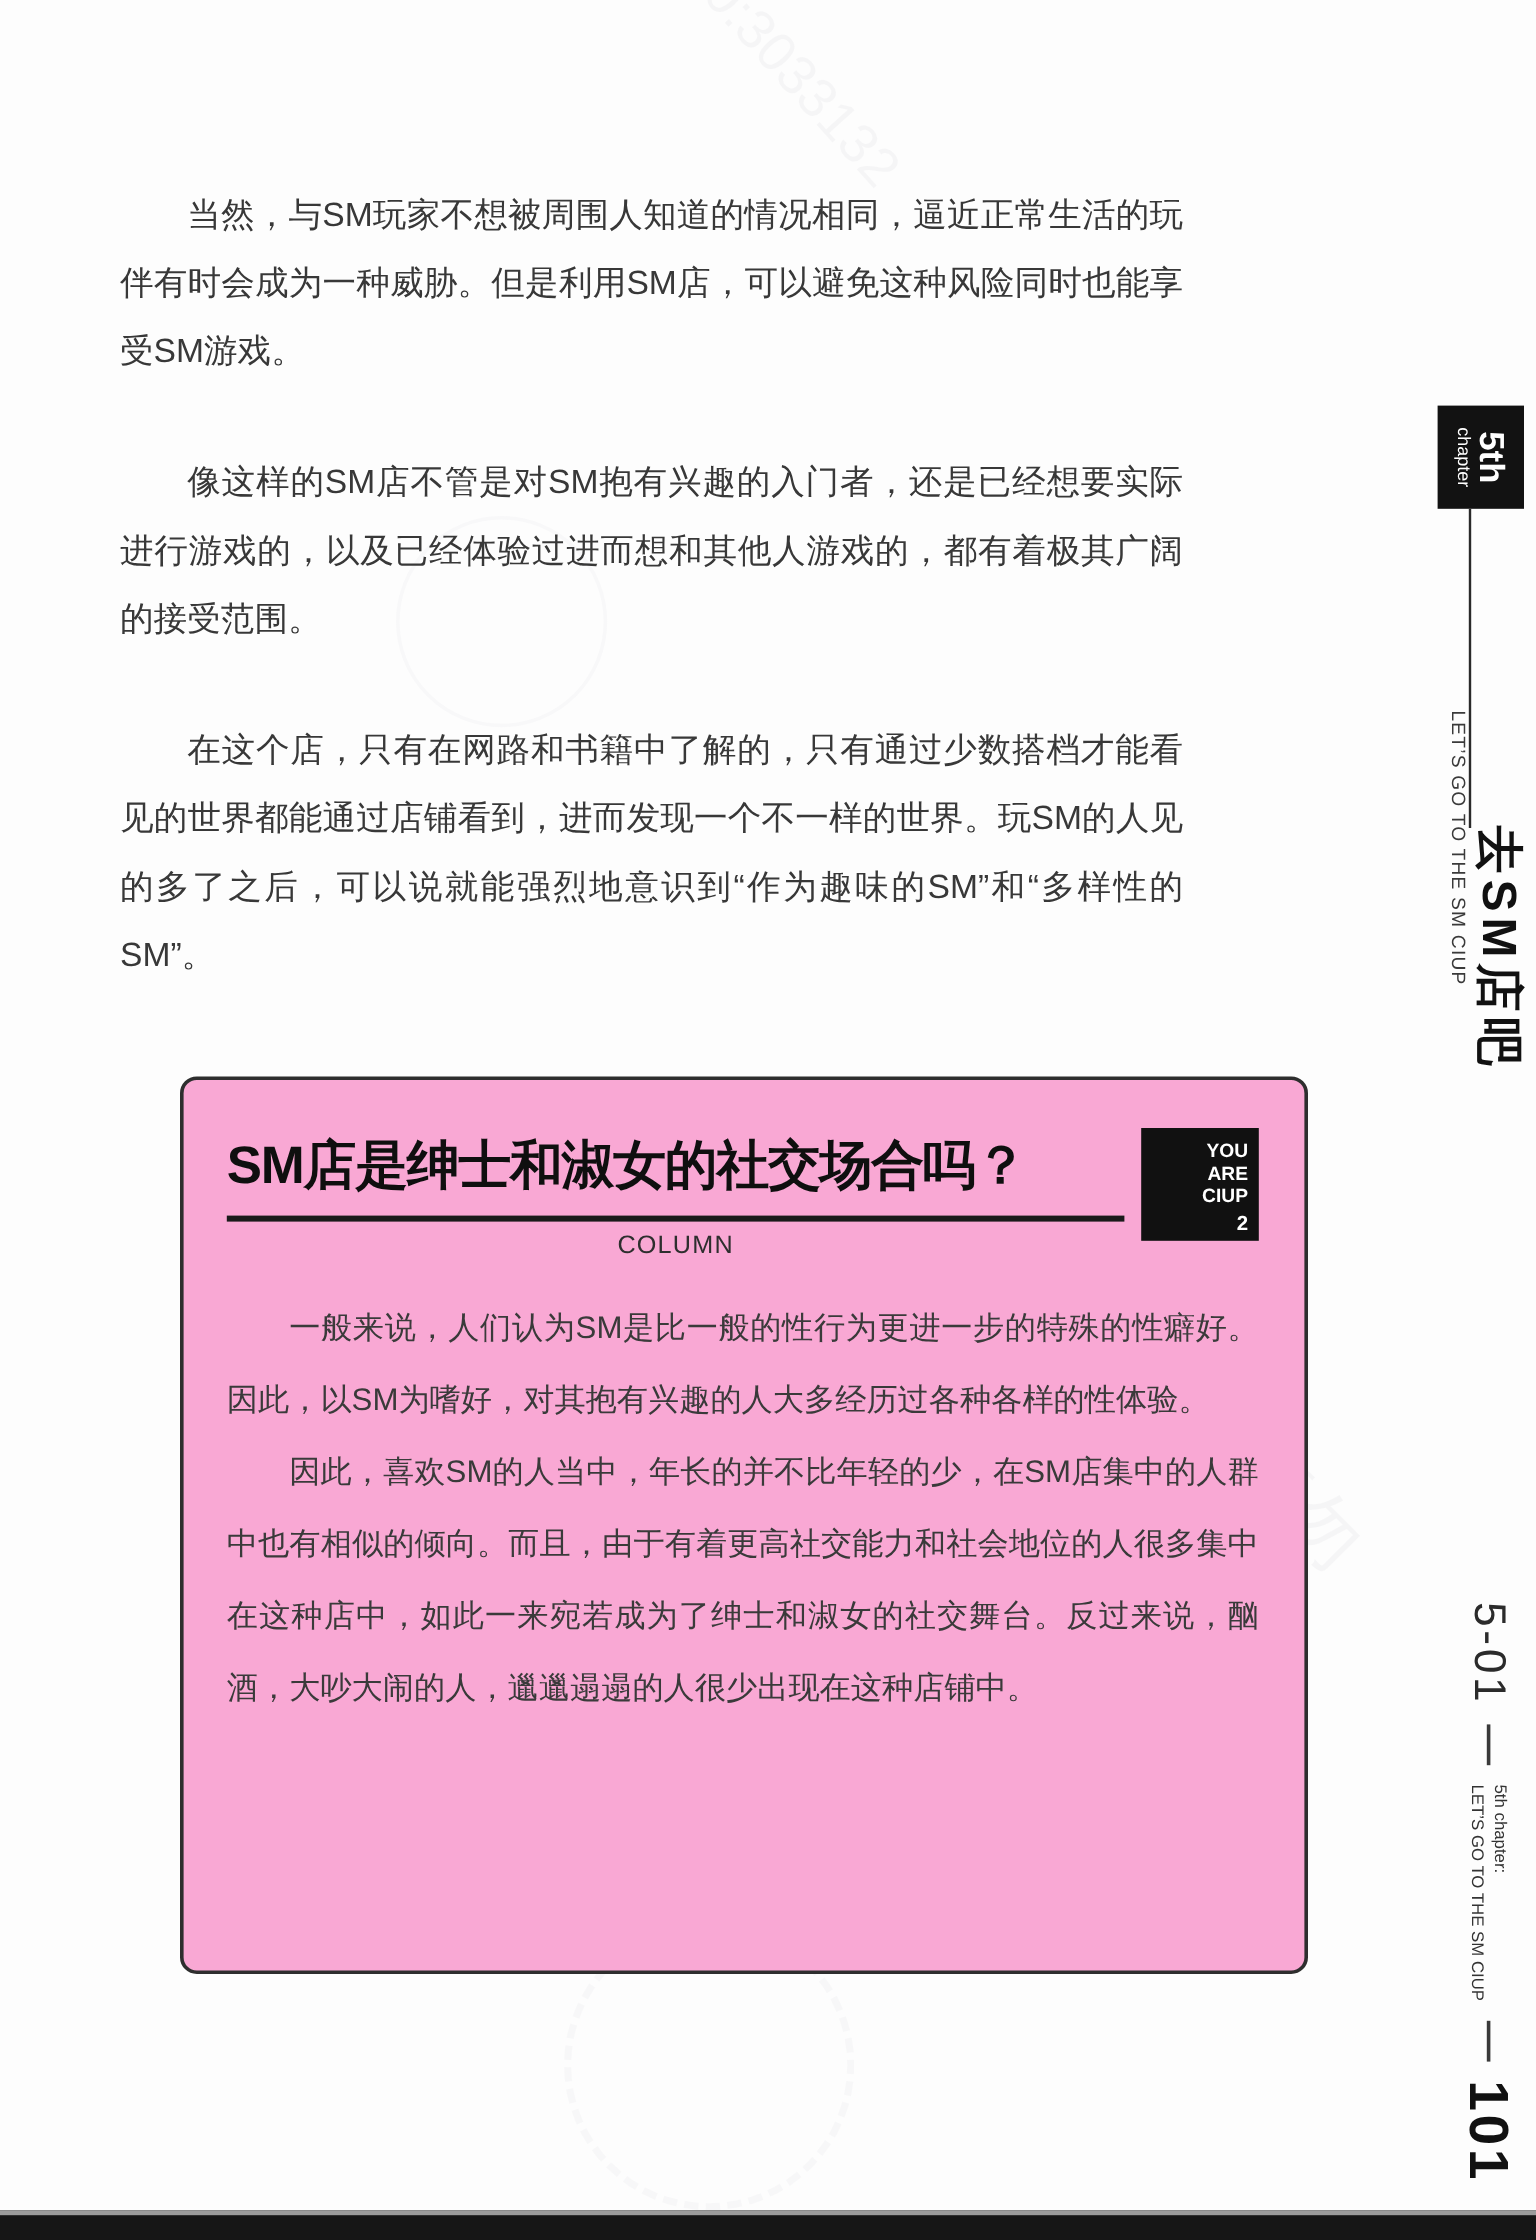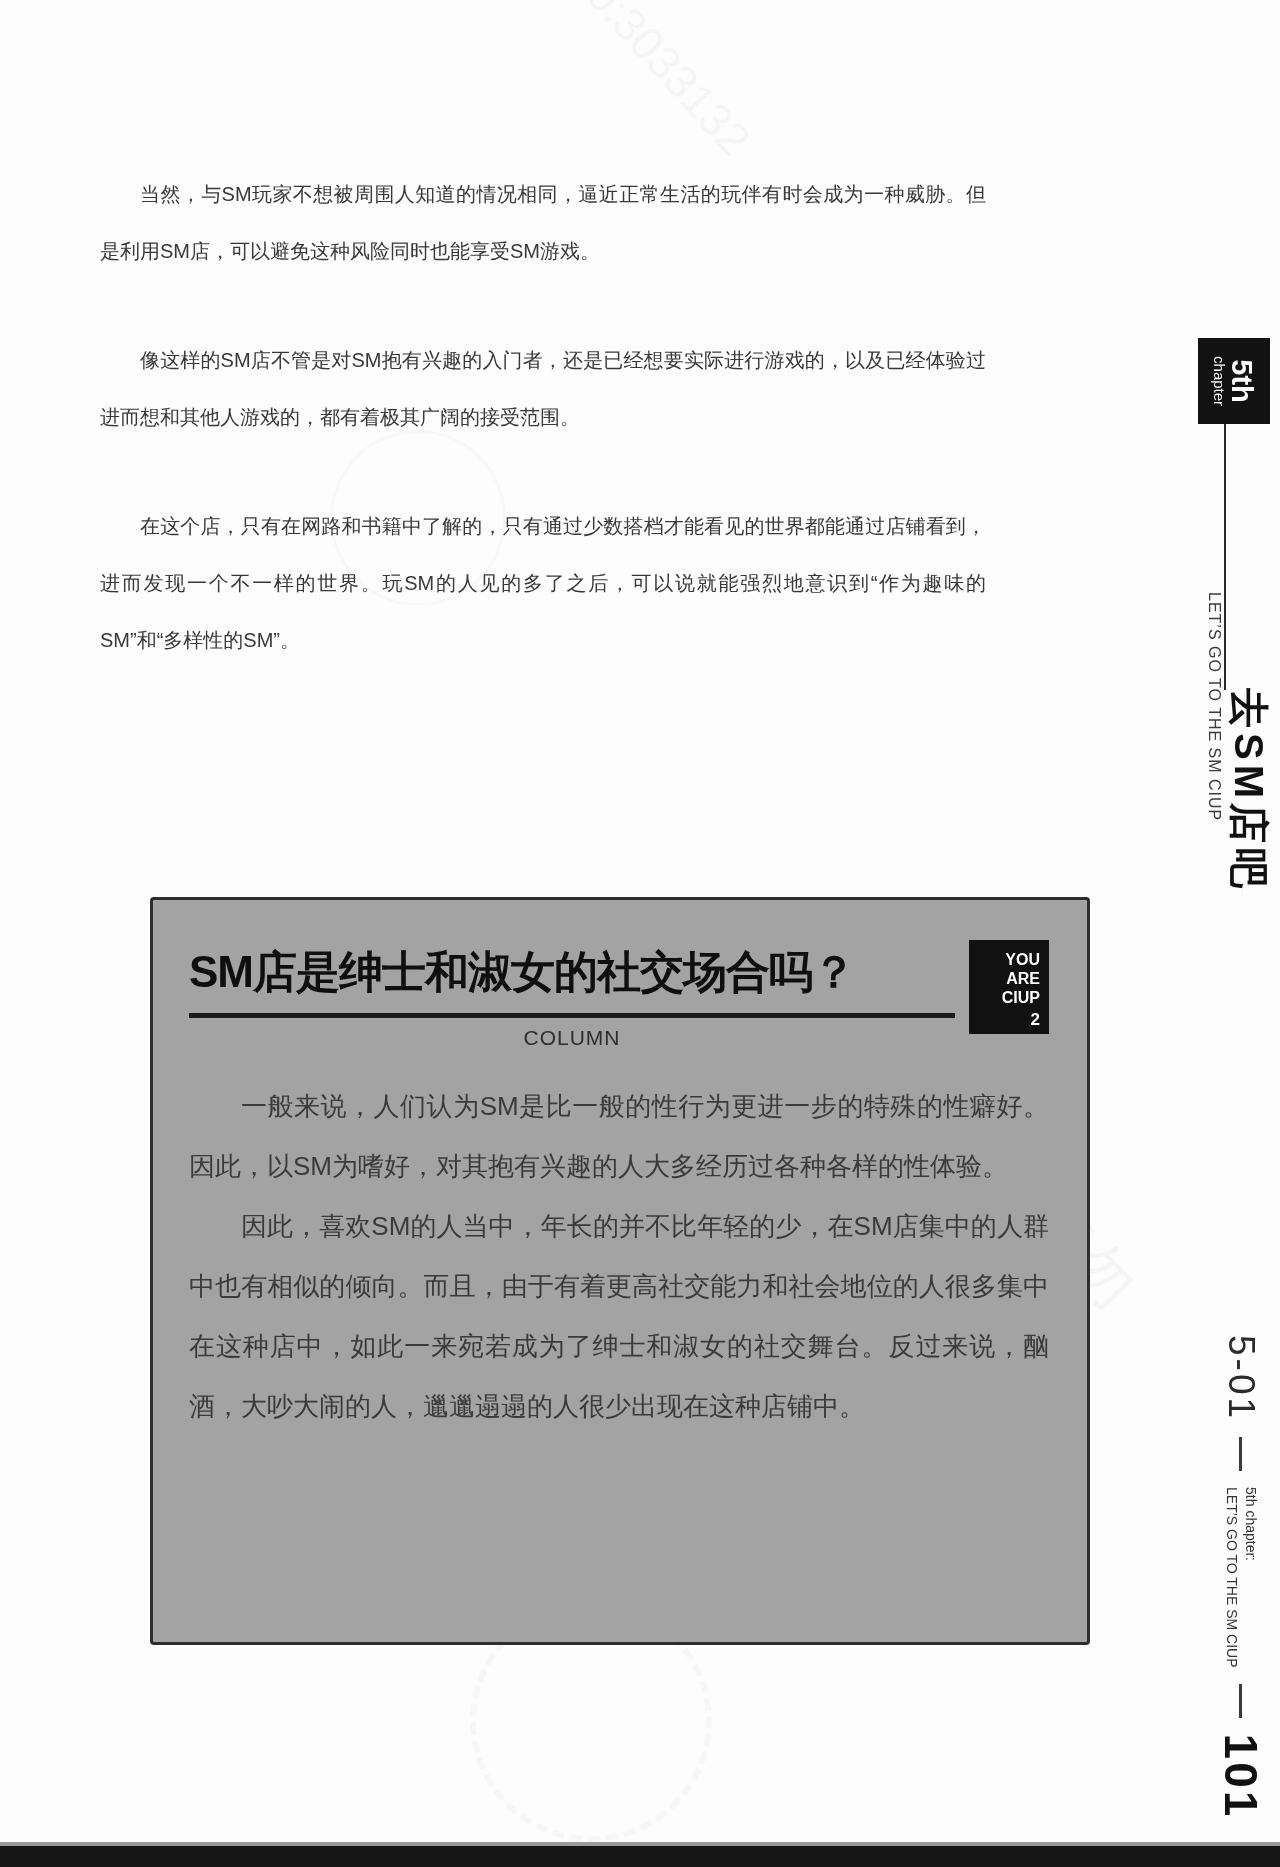--- a/index.html
+++ b/index.html
@@ -21,22 +21,22 @@
   .wm2{left:850px;top:1040px;font-size:78px;transform:rotate(45deg);}
   .wm3{left:950px;top:1100px;font-size:46px;transform:rotate(68deg);}
   .wm4{left:1020px;top:1210px;font-size:62px;transform:rotate(45deg);}
   .c1{left:210px;top:920px;width:290px;height:290px;}
   .c2{left:250px;top:960px;width:210px;height:210px;}
   .c3{left:470px;top:1600px;width:230px;height:230px;}
   .c4{left:330px;top:430px;width:170px;height:170px;}
 
   
   .main-text{
-    position:absolute;left:100px;top:166px;width:886px;
-    font-size:20px;line-height:57px;text-align:justify;
+    position:absolute;left:100px;top:150px;width:886px;
+    font-size:28px;line-height:57px;text-align:justify;
   }
   .main-text p{margin:0;text-indent:2em;}
   .blk{margin-bottom:52px;}
 
   
   .chapter-tab{
     position:absolute;left:1198px;top:338px;width:72px;height:86px;
     background:#121212;display:flex;align-items:center;justify-content:center;
   }
   .chapter-tab .rot{
@@ -55,33 +55,33 @@
     font-size:40px;font-weight:bold;color:#111;letter-spacing:5px;
     padding-left:96px;line-height:46px;white-space:nowrap;
   }
   .chapter-title-en{
     font-size:16px;color:#3a3a3a;letter-spacing:1px;line-height:24px;white-space:nowrap;
   }
 
   
   .column-box{
     position:absolute;left:150px;top:897px;width:940px;height:748px;
-    background:#a3a3a3;border:3px solid #2e2e2e;border-radius:4px;
+    background:#f9a8d4;border:3px solid #2e2e2e;border-radius:14px;
     box-sizing:border-box;padding:46px 38px 0 36px;
   }
   .col-header{display:flex;align-items:flex-start;}
   .col-head-left{flex:1;min-width:0;}
   .column-title{
     font-size:44px;font-weight:bold;color:#0f0f0f;line-height:1.2;
     letter-spacing:-1px;white-space:nowrap;margin:0;
   }
   .column-rule{margin-top:14px;height:5px;background:#1a1a1a;}
   .column-label{margin-top:8px;font-size:21px;color:#2e2e2e;letter-spacing:1px;text-align:center;}
   .you-are-mine-badge{
-    width:80px;height:94px;background:#111;color:#fff;flex:0 0 auto;
+    width:98px;height:94px;background:#111;color:#fff;flex:0 0 auto;
     margin-left:14px;margin-top:-6px;
     box-sizing:border-box;padding:10px 9px 6px 6px;
     display:flex;flex-direction:column;justify-content:space-between;
     text-align:right;font-weight:bold;
   }
   .badge-lines{font-size:16px;line-height:19px;}
   .badge-number{font-size:17px;line-height:17px;}
   .col-body{
     margin-top:26px;font-size:26px;line-height:60px;text-align:justify;color:#3a3a3a;
   }

